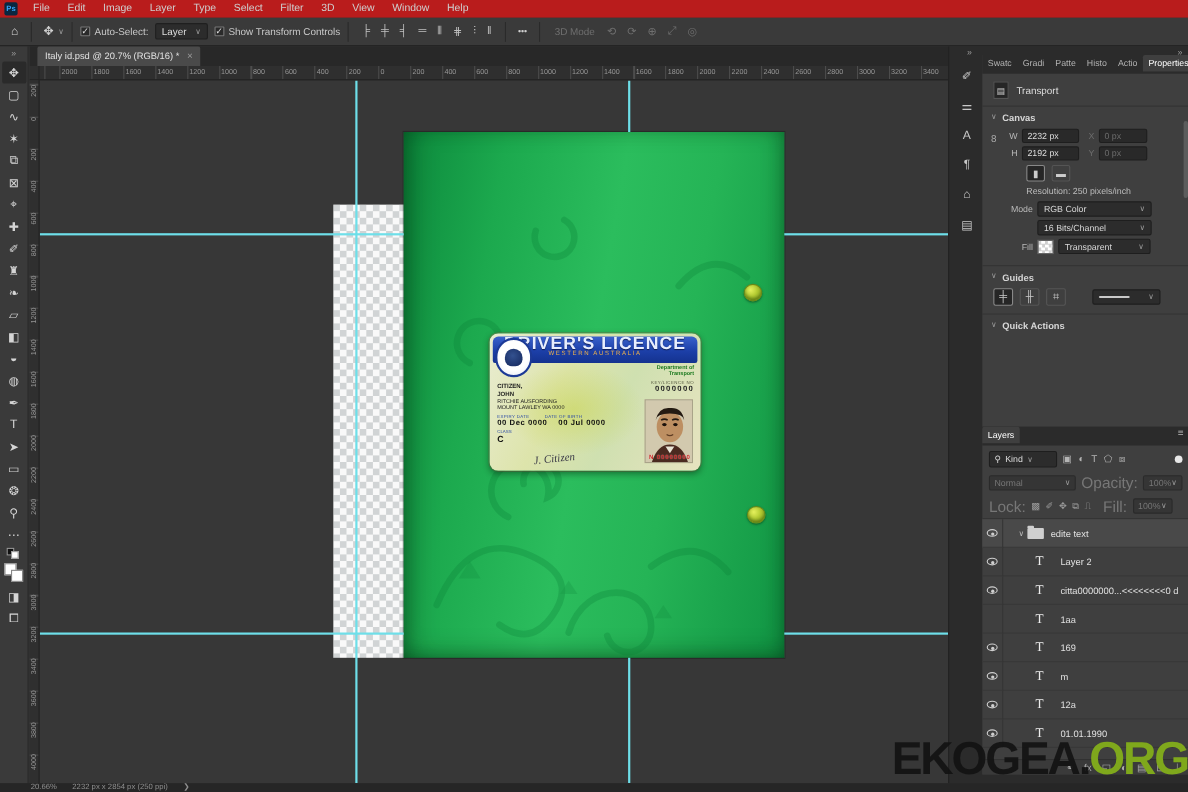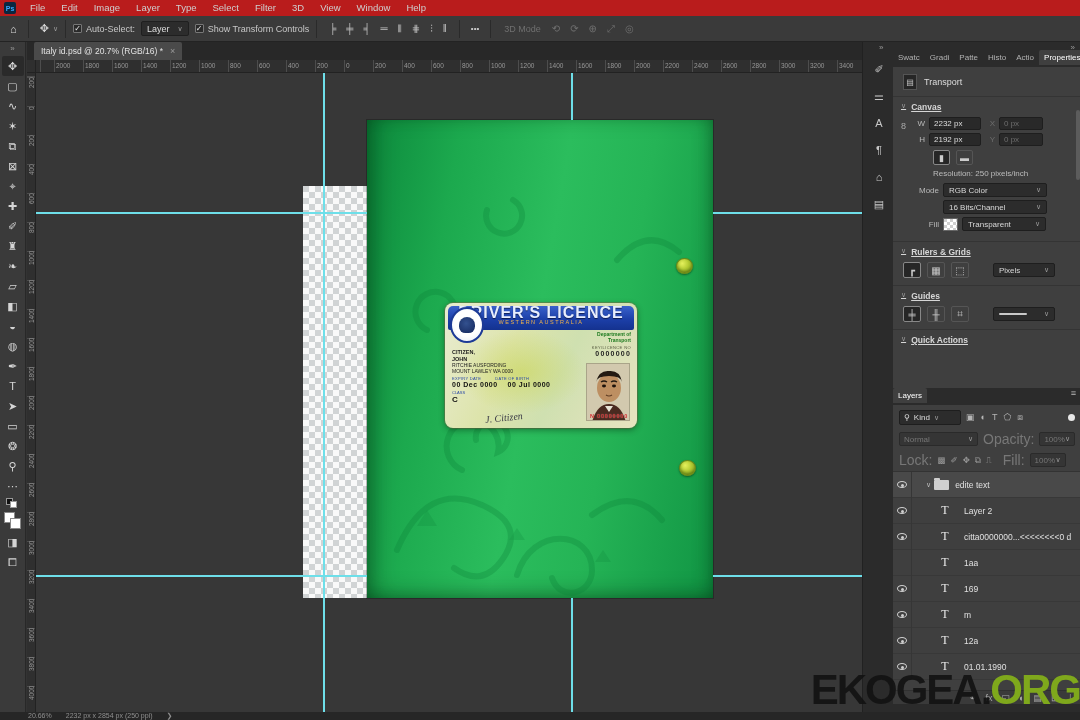--- a/index.html
+++ b/index.html
@@ -149,21 +149,21 @@
   #layers-panel { top:346px; height:316px; }
 
   .pscroll { position:absolute; right:1px; top:60px; width:4px; height:70px; background:#5c5c5c; border-radius:2px; }
 
   #doc-row { display:flex; align-items:center; gap:7px; padding:7px 10px 6px; border-bottom:1px solid #343434; }
   #doc-row .dicon { width:14px; height:16px; background:#262626; border:1px solid #555; color:#ccc; font-size:8px;
     display:flex; align-items:center; justify-content:center; }
   #doc-row .dlabel { color:#ddd; font-size:9px; }
 
   .sect { padding:5px 8px 7px; border-bottom:1px solid #343434; position:relative; }
-  .sect-head { color:#d6d6d6; font-size:8.5px; font-weight:bold; display:flex; gap:5px; align-items:flex-start; margin-bottom:5px;text-decoration:underline; }
+  .sect-head { color:#d6d6d6; font-size:8.5px; font-weight:bold; display:flex; gap:5px; align-items:flex-start; margin-bottom:5px; }
   .sect-head .chev { color:#9a9a9a; font-size:7px; font-weight:normal; }
   .frow { display:flex; align-items:center; gap:4px; margin:3px 0 3px 14px; }
   .flabel { color:#b9b9b9; font-size:8px; width:10px; text-align:right; }
   .flabel.dis { color:#6d6d6d; }
   .field { height:13px; background:#292929; border:1px solid #1e1e1e; border-radius:2px; color:#ddd;
     font-size:8px; display:flex; align-items:center; padding:0 4px; width:52px; }
   .field.dis { color:#6d6d6d; width:44px;text-align:center; }
   #link-ico { position:absolute; left:8px; top:24px; color:#aaa; font-size:9px; }
   .orient-row { display:flex; gap:6px; margin:4px 0 4px 32px; }
   .orient { width:17px; height:15px; border:1px solid #555; border-radius:2px; display:flex; align-items:center;
@@ -601,38 +601,20 @@
       <div class="frow">
         <span class="mode-label">Fill</span>
         <span class="fill-swatch"></span>
         <span class="sel" style="width:84px">
           <span>Transparent</span>
             <span class="chev">∨</span>
         </span>
       </div>
     </div>
 
-    <div class="sect">
-      <div class="sect-head">
-        <span class="chev">∨</span>
-        <span>Rulers &amp; Grids</span>
-      </div>
-      <div class="btn-row">
-        <span style="display:flex;gap:6px">
-
-        <span class="sq-btn active">┏</span>
-            <span class="sq-btn">▦</span>
-            <span class="sq-btn">⬚</span>
-          </span>
-        <span class="sel" style="width:62px;margin-left:18px">
-          <span>Pixels</span>
-            <span class="chev">∨</span>
-        </span>
-      </div>
-    </div>
 
     <div class="sect">
       <div class="sect-head">
         <span class="chev">∨</span>
         <span>Guides</span>
       </div>
       <div class="btn-row">
         <span style="display:flex;gap:6px">
 
         <span class="sq-btn active">╪</span>

